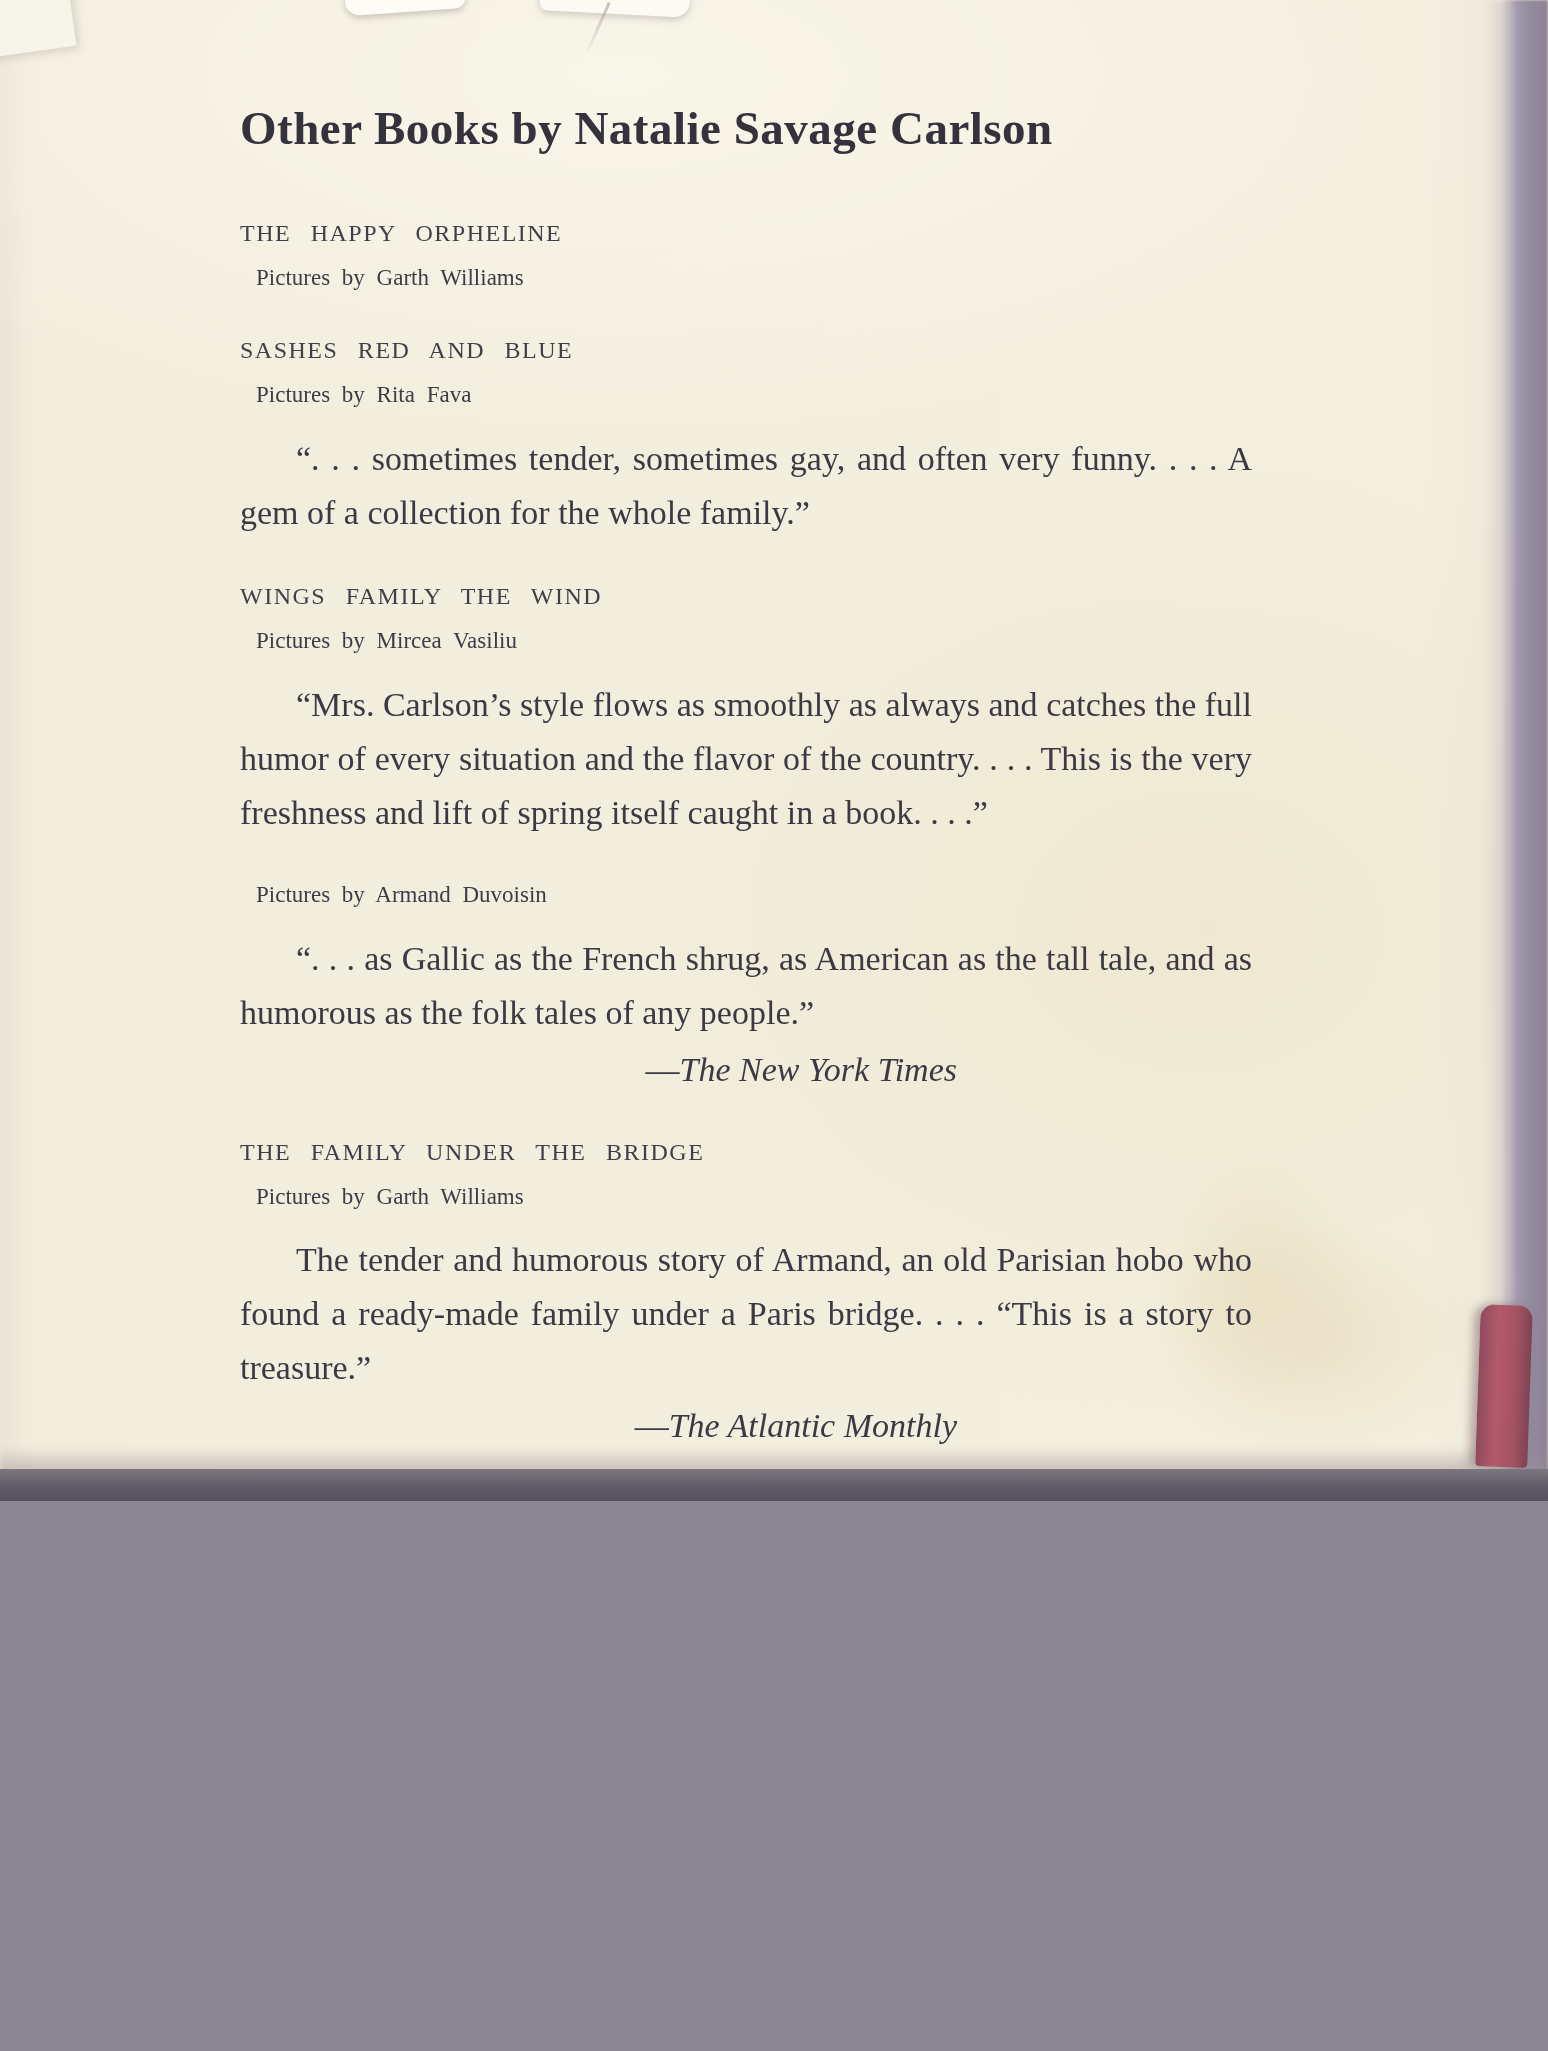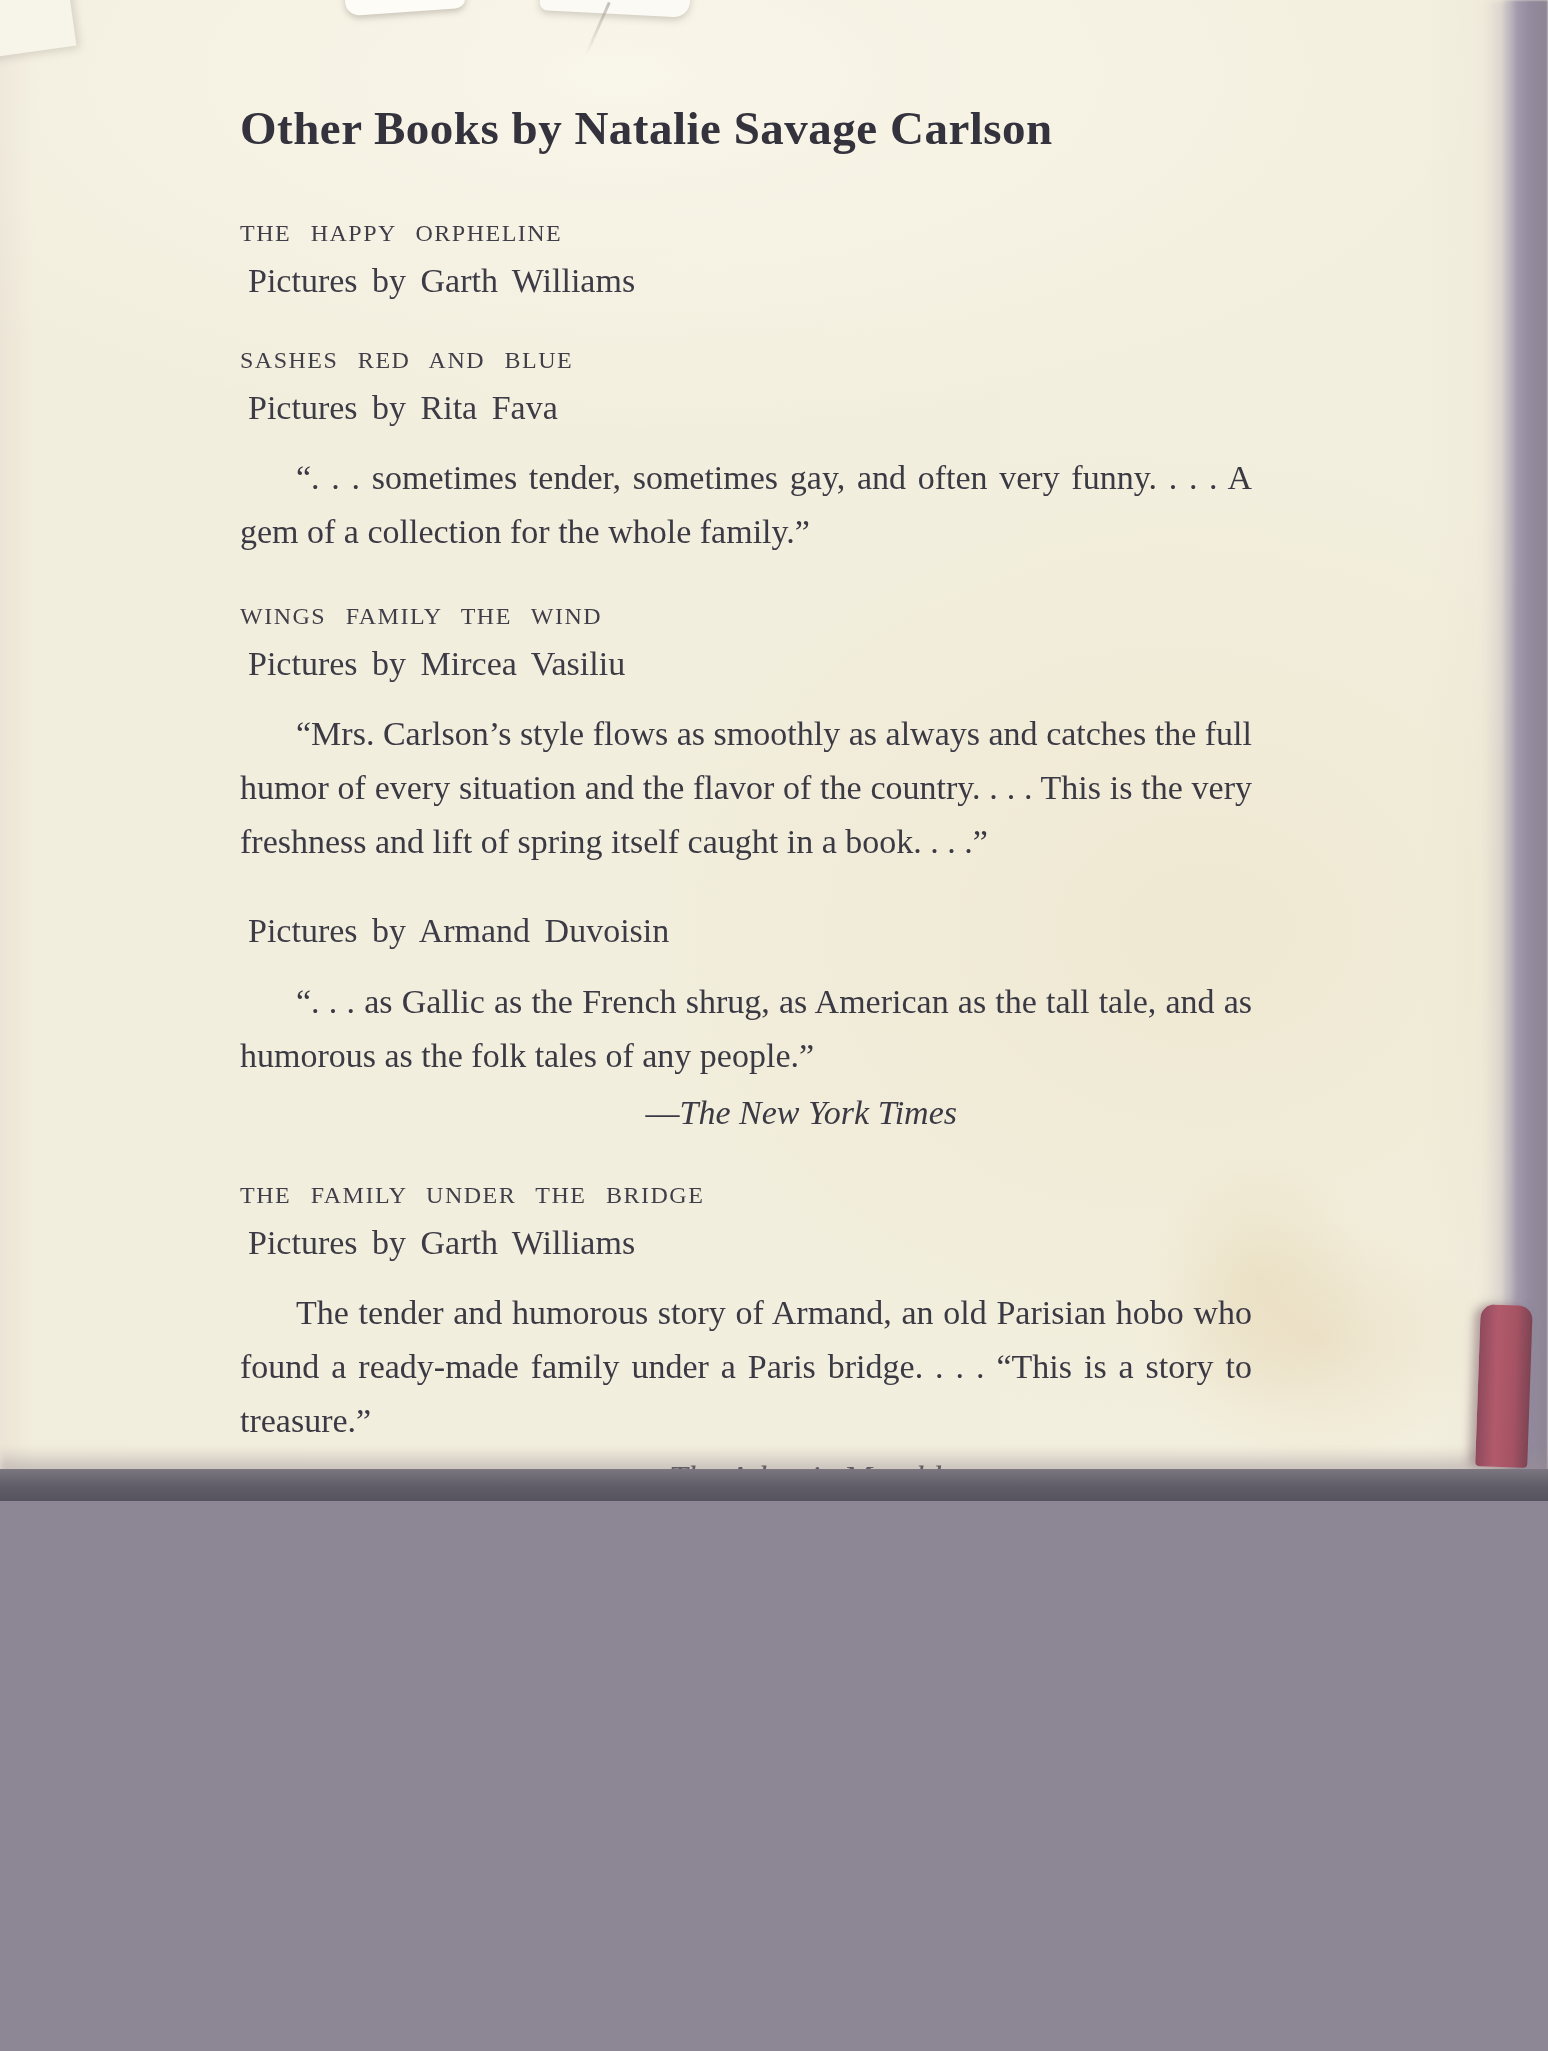--- a/index.html
+++ b/index.html
@@ -134,25 +134,25 @@
   .book { margin: 0 0 42px 0; }
   .book-title {
     font-size: 24px;
     letter-spacing: 1.5px;
     word-spacing: 12px;
     color: #403f49;
     line-height: 1.25;
     margin: 12px 0 12px 0;
   }
   .book-credit {
-    font-size: 34px;
+    font-size: 23px;
     word-spacing: 6px;
     color: #3d3c46;
     line-height: 1.25;
-    margin: 8px;
+    margin: 16px;
     font-family: Liberation Serif, serif;
   }
   .book-quote {
     font-size: 34px;
     line-height: 1.58;
     text-align: justify;
     text-indent: 56px;
     margin: 22px 0 6px 0;
     color: #3b3a44;
   }

